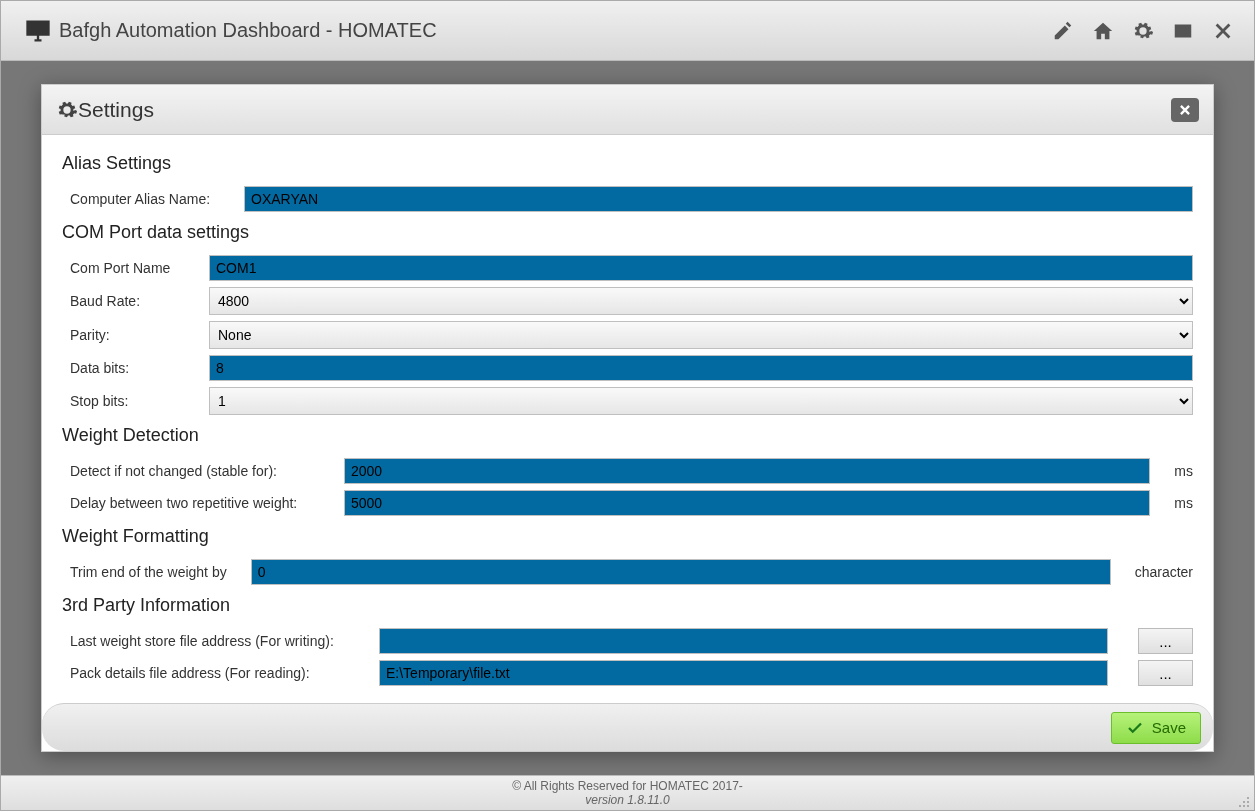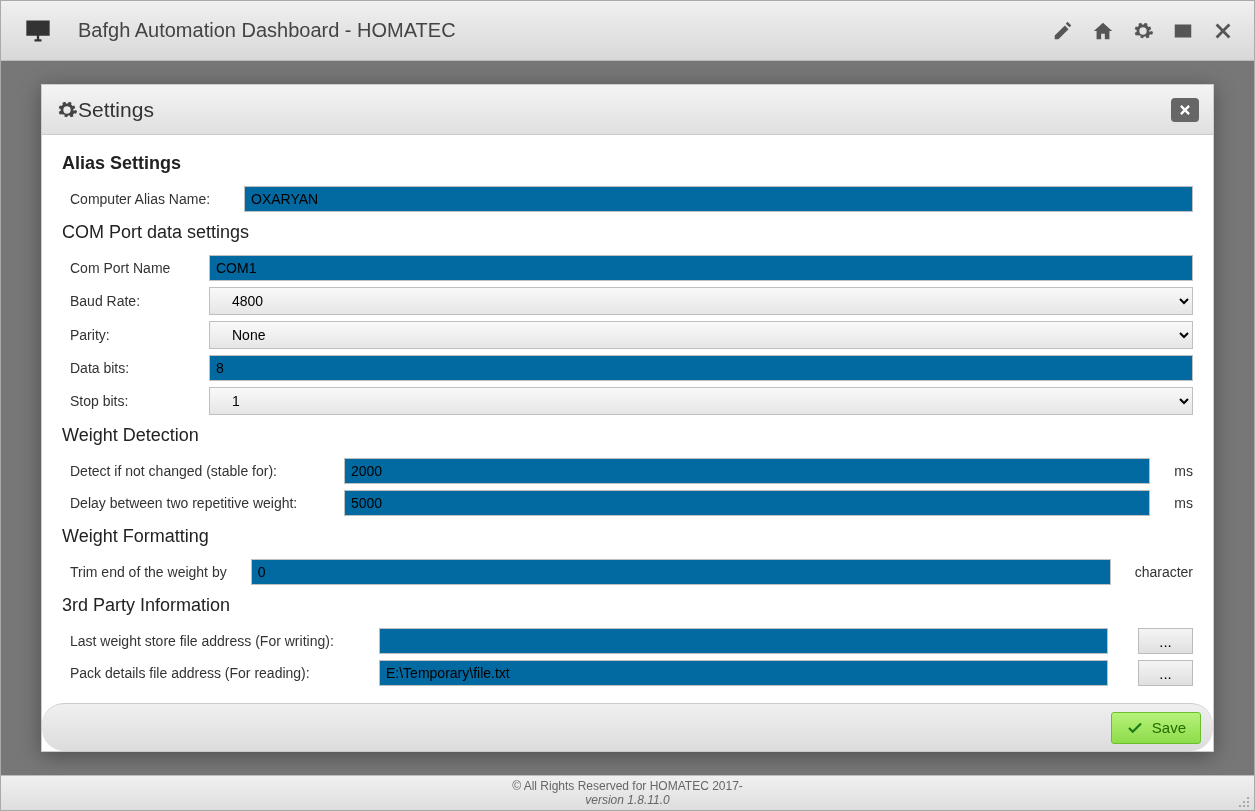--- a/index.html
+++ b/index.html
@@ -13,21 +13,21 @@
   }
   .titlebar {
     height: 60px;
     background: linear-gradient(#f0f0f0, #d8d8d8);
     border-bottom: 1px solid #bbb;
     display: flex;
     align-items: center;
     padding: 0 20px;
     justify-content: space-between;
   }
-  .titlebar-left { display:flex; align-items:center; gap:23px; }
+  .titlebar-left { display:flex; align-items:center; gap:4px; }
   .titlebar-left svg { width:34px; height:28px; fill:#333; }
   .app-title { font-size: 20px; color:#444; }
   .titlebar-right { display:flex; gap:18px; }
   .titlebar-right .ticon { width:22px; height:22px; fill:#555; cursor:pointer; }
 
   .dimmer {
     position:absolute; top:60px; left:0; right:0; bottom:35px;
     background: #777777;
     border: 6px solid #777;
   }
@@ -52,28 +52,28 @@
   .modal-title { font-size:21px; color:#333; }
   .modal-close { width:28px; height:24px; background:#666; border-radius:4px; display:flex; align-items:center; justify-content:center; cursor:pointer;}
   .modal-close svg { width:14px; height:14px; fill:#fff;}
 
   .modal-body {
     flex:1; overflow:auto; padding: 18px 20px;
   }
   .modal-body::-webkit-scrollbar { width:16px; }
   .modal-body::-webkit-scrollbar-thumb { background:#ccc; border:3px solid #eee;}
   .modal-body h2.section { font-size:18px; font-weight:400; color:#222; margin: 10px 0 12px 0;}
-  .modal-body h2.section.first { margin-top:0;font-weight:bold;}
+  .modal-body h2.section.first { margin-top:0;}
   .row { display:flex; align-items:center; margin: 6px 0 6px 8px; gap:24px;}
   .row label { font-size:14px; color:#333; }
   .row input[type=text] {
     flex:1; height:26px; border:1px solid #bfbfbf; padding:2px 6px; font-size:14px; background:#0369a1;
   }
   .row select {
-    flex:1; height:28px; border:1px solid #bfbfbf; padding:2px 18px; font-size:14px;
+    flex:1; height:28px; border:1px solid #bfbfbf; padding:2px 4px; font-size:14px;
     background: linear-gradient(#f9f9f9,#e6e6e6);
   }
   .suffix { font-size:14px; color:#333; width: auto; }
   .lbl-col { width: 150px; display:inline-block;}
   .lbl-col-narrow { width: 115px; display:inline-block;}
   .lbl-col-wide { width: 250px; display:inline-block;}
   .lbl-col-wider { width: 285px; display:inline-block;}
   .browse-btn {
     width:55px; height:26px; background: linear-gradient(#f4f4f4,#e0e0e0);
     border:1px solid #bbb; font-size:15px; cursor:pointer; margin-left:6px;

